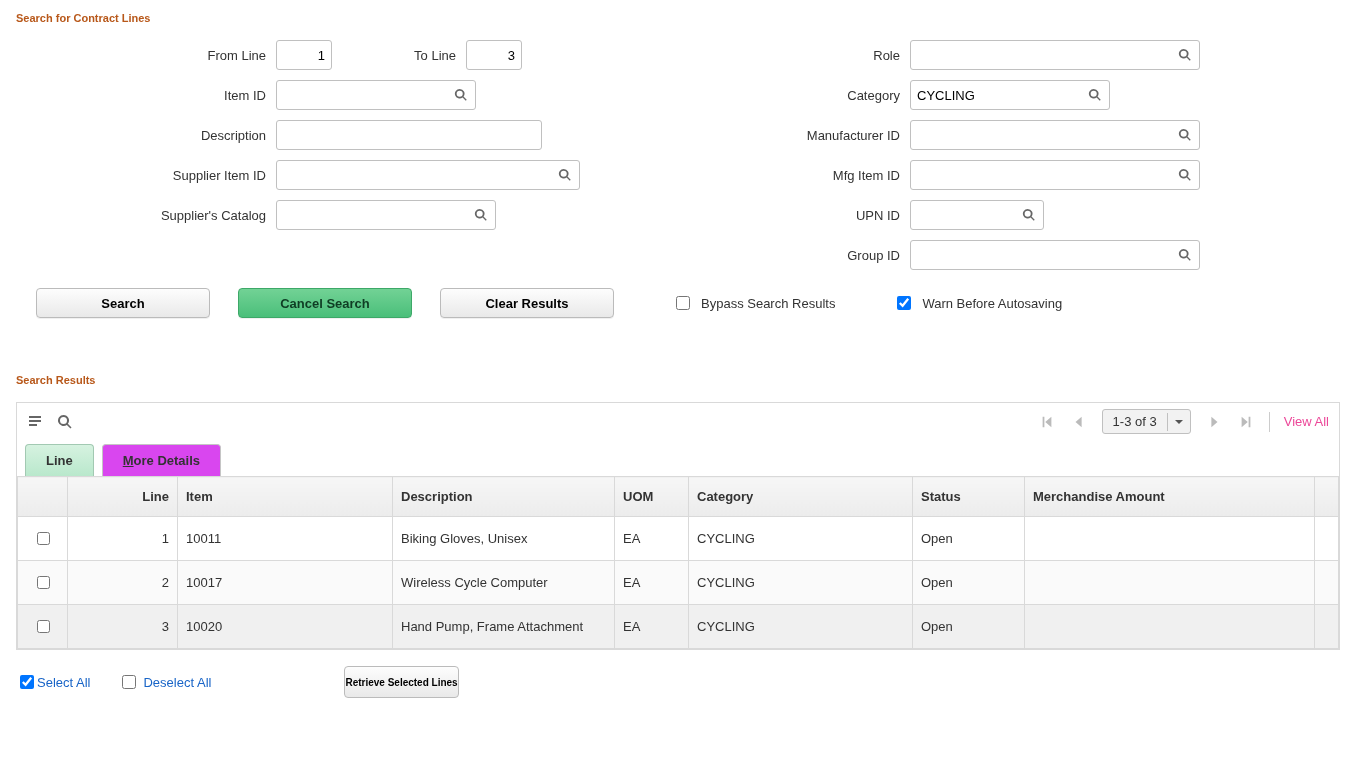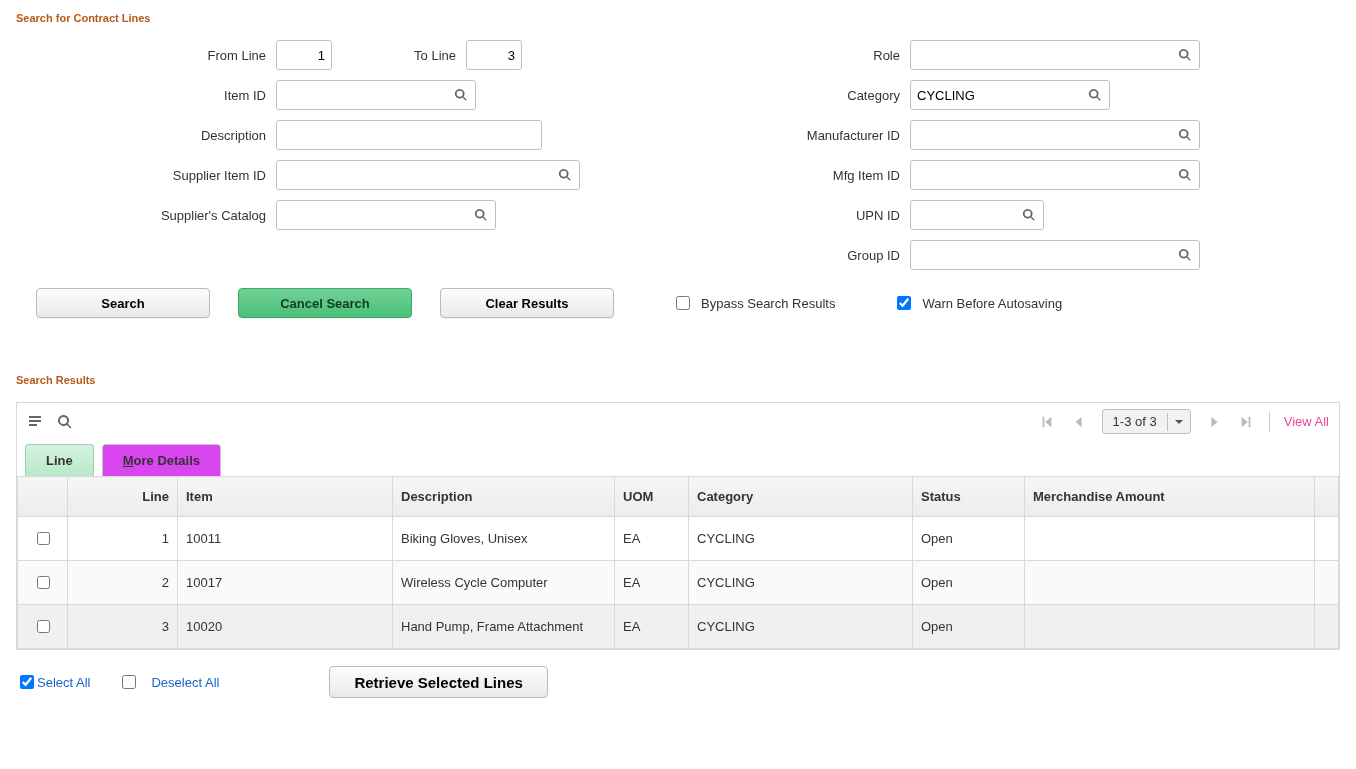--- a/index.html
+++ b/index.html
@@ -164,26 +164,26 @@
   .col-status { width:112px; }
   .col-merch { width:290px; text-align:center; }
   .col-tail { width:24px; }
   .footer-row {
     display:flex; align-items:center; gap:28px;
     margin-top:16px;
   }
   .footer-row a { color:#1864c7; text-decoration:none; cursor:pointer; }
   .footer-row .chk { width:14px; height:14px; }
   .retrieve-btn {
-    margin-left: 82px;
+    margin-left: 105px;
     height:32px;
     border:1px solid #bbb;
     border-radius:4px;
-    padding: 0 24px;
-    font-size:15px;
+    padding: 0 0;
+    font-size:10px;
     font-weight:bold;
     background:linear-gradient(#fdfdfd,#e9e9e9);
     cursor:pointer;
   }
 </style>
 </head>
 <body>
 
 <div class="section-title">Search for Contract Lines</div>
 
@@ -429,19 +429,19 @@
           </tr>
         </tbody>
     </table>
   </div>
 
   <div class="footer-row">
     <span style="display:flex;align-items:center;">
       <input type="checkbox" class="chk" checked="" style="">
       <a>Select All</a>
     </span>
-    <span style="display:flex;align-items:center;gap:12px;">
+    <span style="display:flex;align-items:center;gap:4px;">
       <input type="checkbox" class="chk" style="">
       <a>Deselect All</a>
     </span>
     <button class="retrieve-btn">Retrieve Selected Lines</button>
   </div>
 </div>
 
 </body></html>

